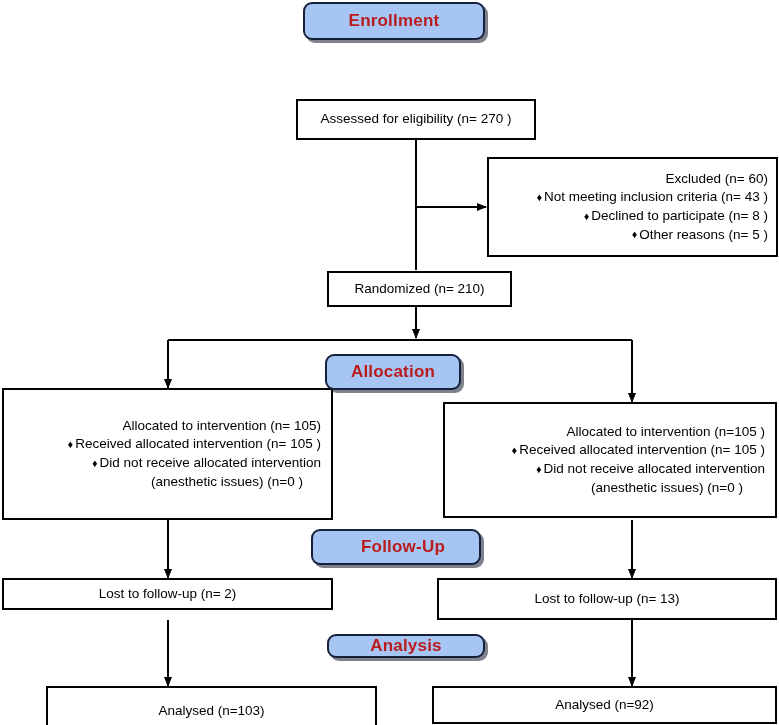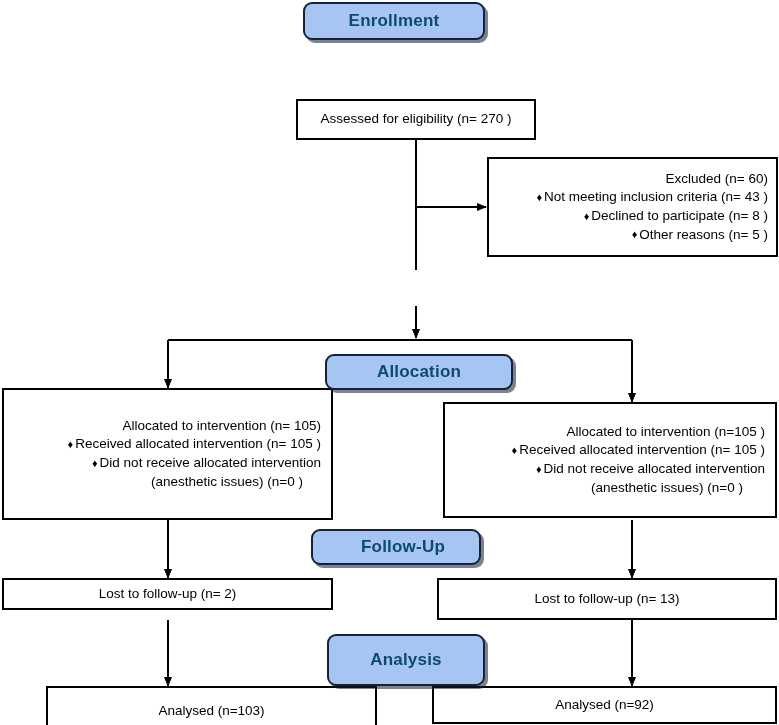--- a/index.html
+++ b/index.html
@@ -61,21 +61,21 @@
   .banner {
     position: absolute;
     box-sizing: border-box;
     background: #a7c5f2;
     border: 2px solid #15213b;
     border-radius: 9px;
     box-shadow: 3px 3px 0px rgba(20,28,48,0.55);
     display: flex;
     align-items: center;
     justify-content: center;
-    color: #0c4a6e;
+    color: #b91c1c;
     font-weight: bold;
     font-size: 17px;
     letter-spacing: 0.2px;
     z-index: 5;
   }
 </style>
 </head>
 <body>
 
 <div id="diagram">
@@ -100,49 +100,52 @@
     <line x1="632" y1="520" x2="632" y2="578" stroke="#000000" stroke-width="2" marker-end="url(#arrowhead)"></line>
 
     <line x1="168" y1="620" x2="168" y2="686" stroke="#000000" stroke-width="2" marker-end="url(#arrowhead)"></line>
     <line x1="632" y1="620" x2="632" y2="686" stroke="#000000" stroke-width="2" marker-end="url(#arrowhead)"></line>
   </svg>
 
   <div class="banner" style="left:303px; top:2px; width:182px; height:38px;">
     <span>Enrollment</span>
   </div>
 
-  <div class="banner" style="left:325px; top:354px; width:188px; height:36px;text-align:center;">
+  <div class="banner" style="left:325px; top:354px; width:136px; height:36px;text-align:center;">
     <span>Allocation</span>
   </div>
 
   <div class="banner" style="left:311px; top:529px; width:170px; height:36px;padding-left:14px;">
     <span>Follow-Up</span>
   </div>
 
-  <div class="banner" style="left:327px; top:634px; width:158px; height:52px;">
+  <div class="banner" style="left:327px; top:634px; width:158px; height:24px;">
     <span>Analysis</span>
   </div>
 
   <div class="box center" style="left:296px; top:99px; width:240px; height:41px;">
     <div class="line">Assessed for eligibility (n= 270 )</div>
   </div>
 
   <div class="box rightal" style="left:487px; top:157px; width:291px; height:100px;">
     <div class="line">Excluded  (n= 60)</div>
     <div class="line">
       <span class="bullet">♦</span><span>Not meeting inclusion criteria (n= 43 )</span>
     </div>
     <div class="line">
       <span class="bullet">♦</span><span>Declined to participate (n= 8 )</span>
     </div>
     <div class="line">
       <span class="bullet">♦</span><span>Other reasons (n= 5 )</span>
     </div>
   </div>
 
+  <div class="box center" style="left:327px; top:271px; width:185px; height:36px;">
+    <div class="line">Randomized (n= 210)</div>
+  </div>
 
   <div class="box rightal" style="left:2px; top:388px; width:331px; height:132px; padding-right:10px;">
     <div class="line">Allocated to intervention (n= 105)</div>
     <div class="line">
       <span class="bullet">♦</span><span>Received allocated intervention (n= 105 )</span>
     </div>
     <div class="line">
       <span class="bullet">♦</span><span>Did not receive allocated intervention</span>
     </div>
     <div class="line" style="padding-right:18px;">(anesthetic issues) (n=0  )</div>

